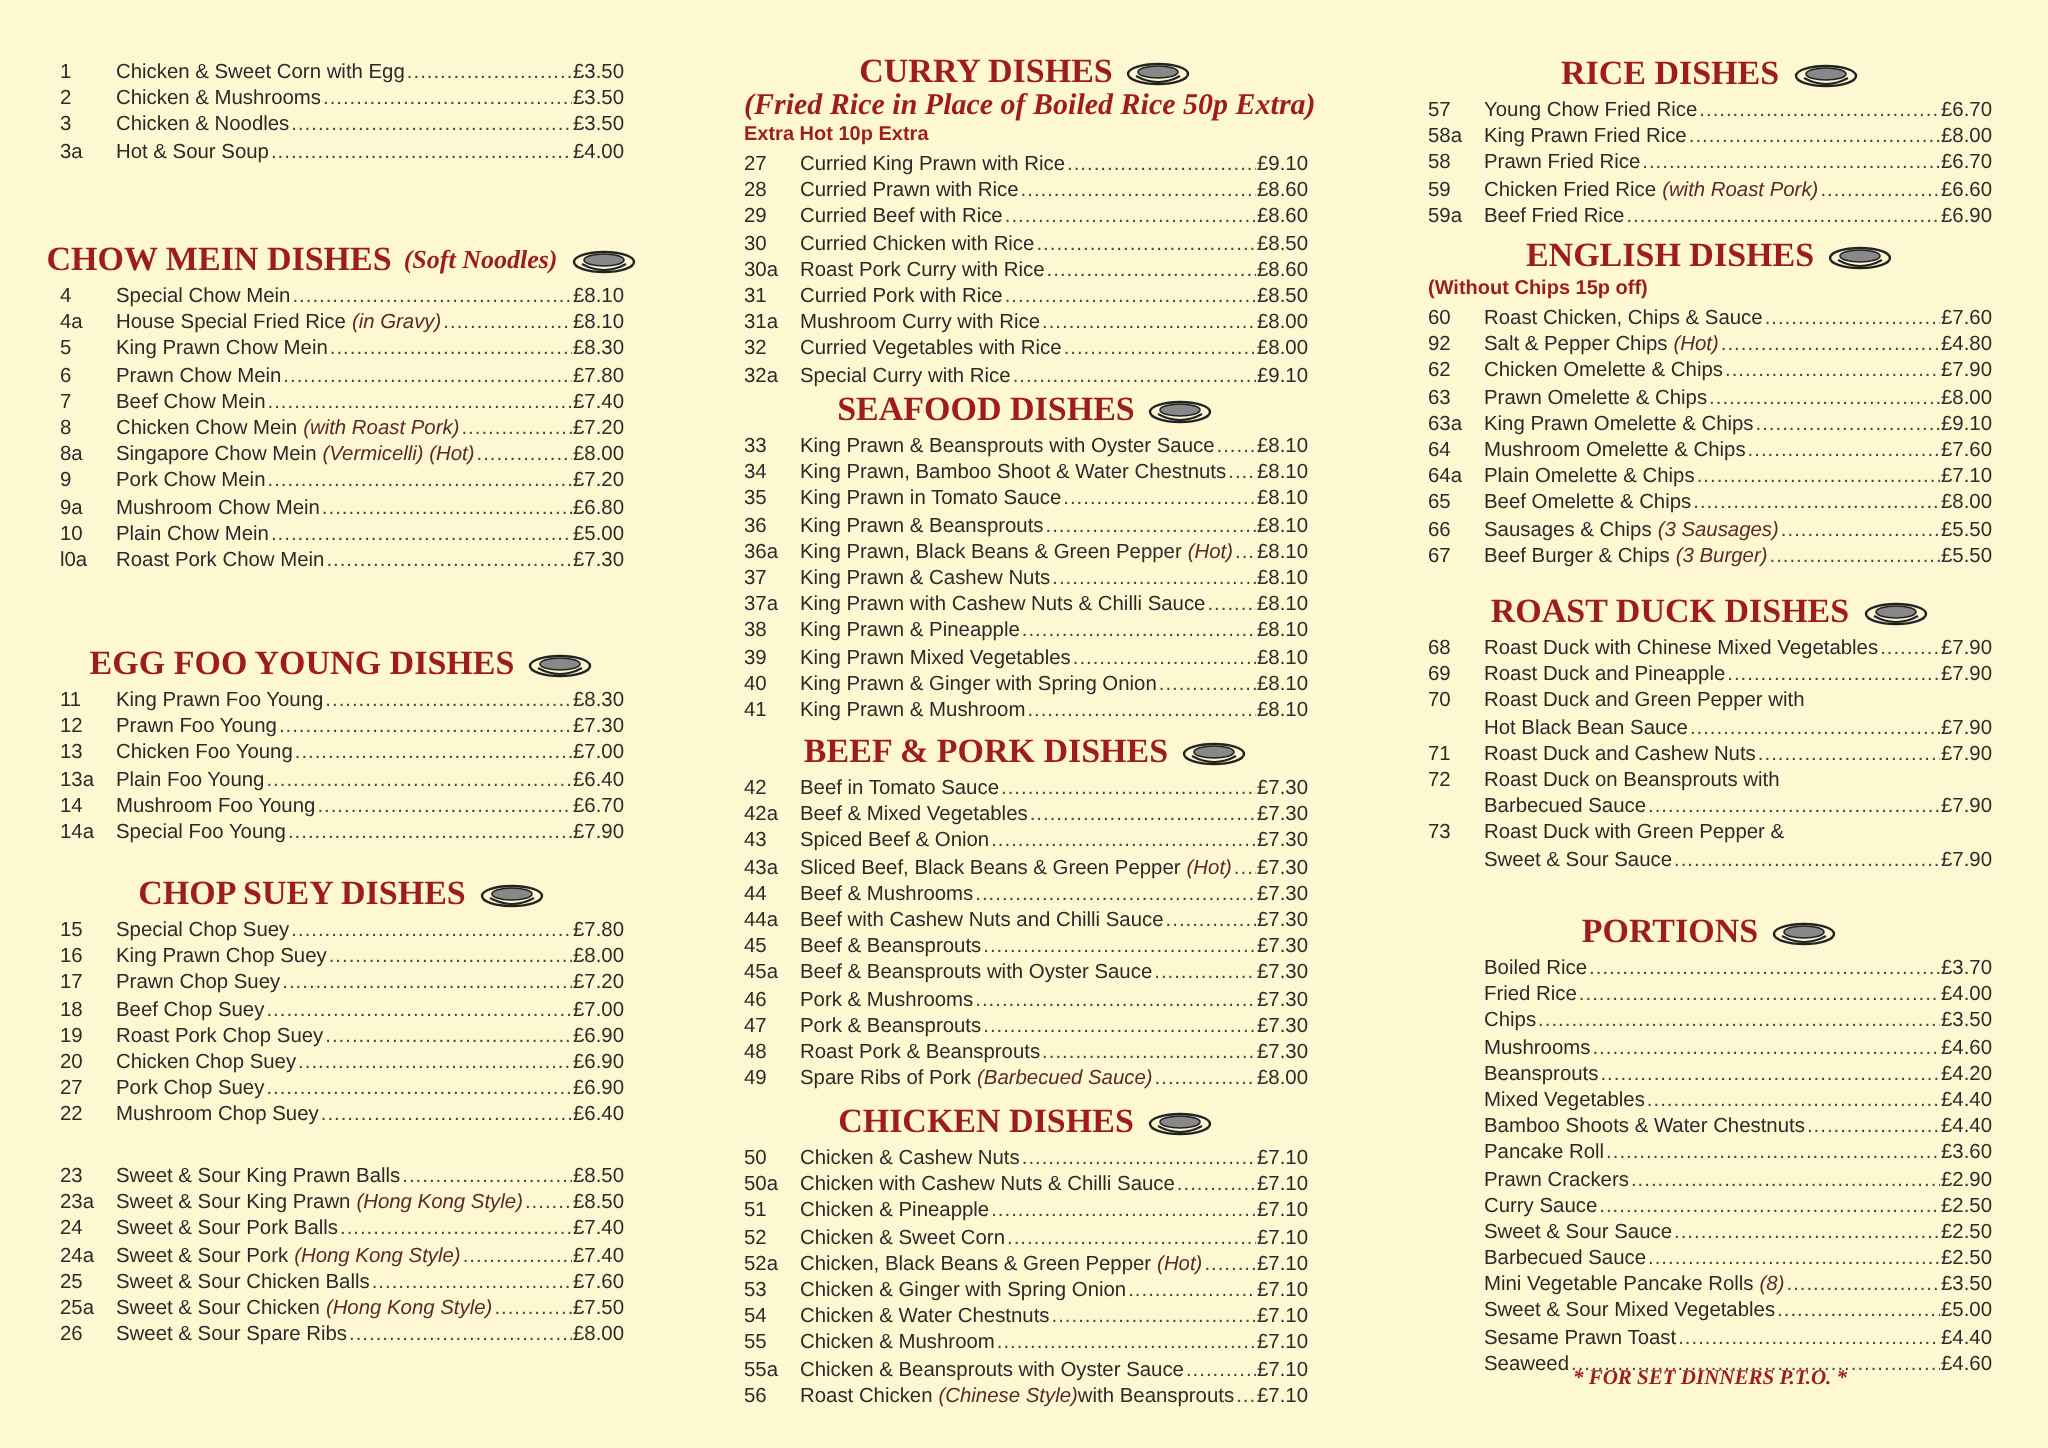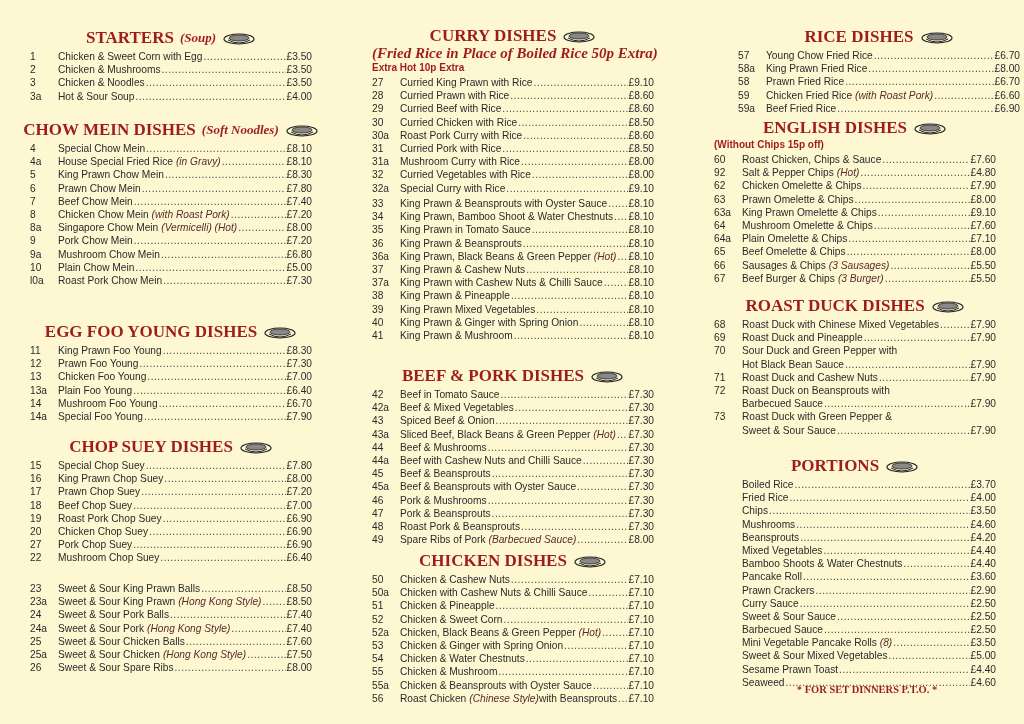--- a/index.html
+++ b/index.html
@@ -63,27 +63,20 @@
   .footer {
     font-family: "Liberation Serif", serif; font-weight: bold;
     color: #9e1b1e; font-size: 10.5px; text-align: center;
   }
 </style>
 </head>
 <body>
 
 <div class="col col-1">
     <div class="section" style="top: 28px;">
-      <div class="heading">
-        <span>STARTERS</span>
-        <span class="sub">(Soup)</span>
-        <span class="icon"><svg width="34" height="16">
-            <use href="#dish"></use>
-          </svg></span>
-      </div>
       <ul class="items">
         <li class="item">
           <span class="num">1</span>
           <span class="name">Chicken &amp; Sweet Corn with Egg</span>
           <span class="dots"></span>
           <span class="price">£3.50</span>
         </li>
         <li class="item">
           <span class="num">2</span>
           <span class="name">Chicken &amp; Mushrooms</span>
@@ -399,20 +392,26 @@
         </li>
         <li class="item">
           <span class="num">32a</span>
           <span class="name">Special Curry with Rice</span>
           <span class="dots"></span>
           <span class="price">£9.10</span>
         </li>
       </ul>
     </div>
     <div class="section" style="top: 195px;">
+      <div class="heading">
+        <span>SEAFOOD DISHES</span>
+        <span class="icon"><svg width="34" height="16">
+            <use href="#dish"></use>
+          </svg></span>
+      </div>
       <ul class="items">
         <li class="item">
           <span class="num">33</span>
           <span class="name">King Prawn &amp; Beansprouts with Oyster Sauce</span>
           <span class="dots"></span>
           <span class="price">£8.10</span>
         </li>
         <li class="item">
           <span class="num">34</span>
           <span class="name">King Prawn, Bamboo Shoot &amp; Water Chestnuts</span>
@@ -628,22 +627,22 @@
           <span class="name">Roast Chicken</span>
           <span class="note">(Chinese Style)</span>
           <span class="name"> with Beansprouts</span>
           <span class="dots"></span>
           <span class="price">£7.10</span>
         </li>
       </ul>
     </div>
   </div>
 <div class="col col-3">
-  <div class="footer" style="position:absolute; top:684px; left:12px; width:100%;">* FOR SET DINNERS P.T.O. *</div>
-<div class="section" style="top: 27px; margin-left: 24px;">
+  <div class="footer" style="position:absolute; top:684px; left:0; width:100%;font-style:italic;">* FOR SET DINNERS P.T.O. *</div>
+<div class="section" style="top: 27px;">
       <div class="heading">
         <span>RICE DISHES</span>
         <span class="icon"><svg width="34" height="16">
             <use href="#dish"></use>
           </svg></span>
       </div>
       <ul class="items">
         <li class="item">
           <span class="num">57</span>
           <span class="name">Young Chow Fried Rice</span>
@@ -766,21 +765,21 @@
           <span class="price">£7.90</span>
         </li>
         <li class="item">
           <span class="num">69</span>
           <span class="name">Roast Duck and Pineapple</span>
           <span class="dots"></span>
           <span class="price">£7.90</span>
         </li>
         <li class="item first-line">
           <span class="num">70</span>
-          <span class="name">Sour Duck and Green Pepper with</span>
+          <span class="name">Roast Duck and Green Pepper with</span>
           <span class="dots"></span>
         </li>
         <li class="item cont">
           <span class="num"></span>
           <span class="name">Hot Black Bean Sauce</span>
           <span class="dots"></span>
           <span class="price">£7.90</span>
         </li>
         <li class="item">
           <span class="num">71</span>

